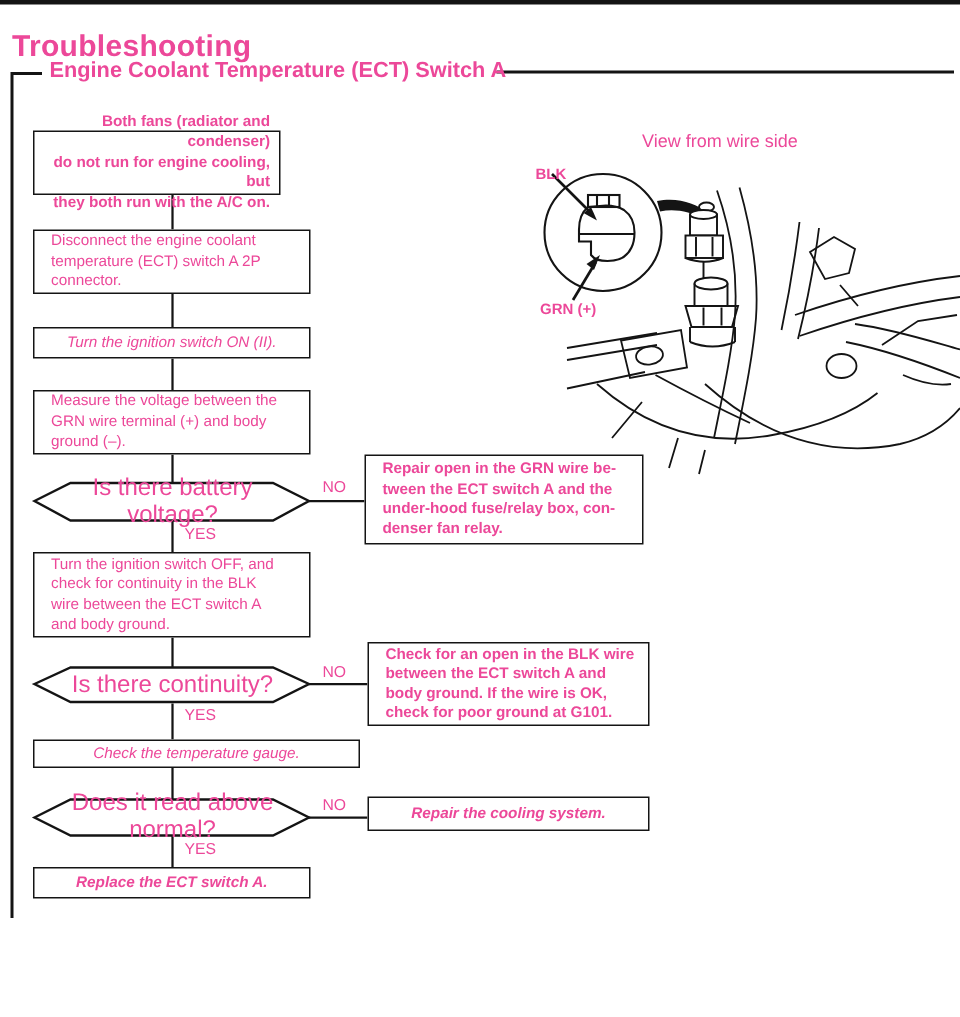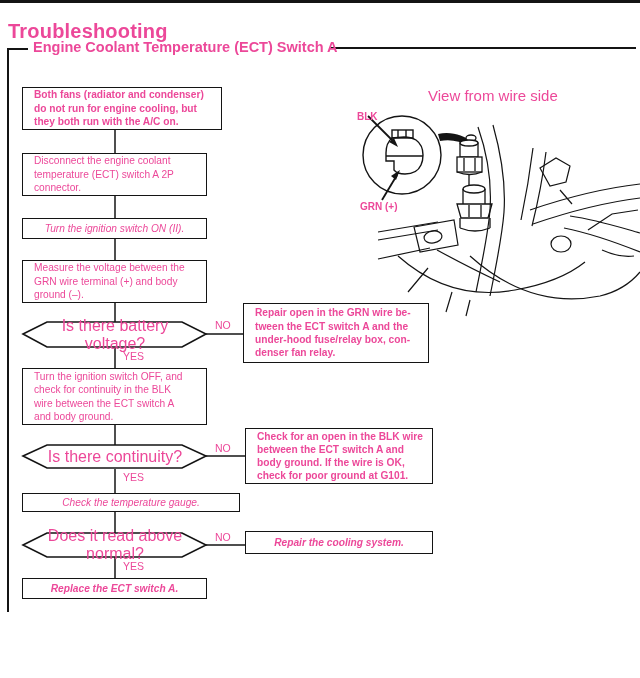--- a/index.html
+++ b/index.html
@@ -23,21 +23,21 @@
   .ml{white-space:pre-line;}
   .bold{font-weight:700;}
   .center{justify-content:center;text-align:center;font-style:italic;}
   .padL{padding:1px 6px 1px 11px;}
   .hex-label{
     position:absolute;z-index:2;display:flex;align-items:center;justify-content:center;
     text-align:center;font-size:16px;z-index:2;
   }
   .tag{position:absolute;font-size:10.5px;z-index:2;text-align:right;}
   .ill-label{position:absolute;font-size:10px;font-weight:700;z-index:2;}
-  .ill-caption{position:absolute;font-size:15px;z-index:2;}
+  .ill-caption{position:absolute;font-size:12px;z-index:2;}
 </style>
 </head>
 <body>
 
 <div class="page">
 
   <svg class="overlay" viewBox="0 0 640 678">
 
     <line x1="0" y1="1.5" x2="640" y2="1.5" stroke="#141414" stroke-width="3"></line>
 
@@ -132,21 +132,21 @@
       <ellipse cx="561" cy="244" rx="10" ry="8"></ellipse>
       <path d="M 588,230 L 612,214 L 638,210"></path>
       <path d="M 560,190 L 572,204 M 602,250 Q 620,258 634,256"></path>
       <path d="M 470,256 Q 530,310 600,296 Q 625,290 640,272"></path>
     </g>
   </svg>
 
   <h1 class="title">Troubleshooting</h1>
   <div class="section-title">Engine Coolant Temperature (ECT) Switch A</div>
 
-  <div class="box ml bold padL" style="left:22px;top:87px;width:200px;height:43px;">Both fans (radiator and condenser)
+  <div class="box ml bold padL" style="left:22px;top:87px;width:165px;height:43px;text-align:right;">Both fans (radiator and condenser)
 do not run for engine cooling, but
 they both run with the A/C on.</div>
 
   <div class="box ml padL" style="left:22px;top:153px;width:185px;height:43px;">Disconnect the engine coolant
 temperature (ECT) switch A 2P
 connector.</div>
 
   <div class="box center" style="left:22px;top:218px;width:185px;height:21px;">Turn the ignition switch ON (II).</div>
 
   <div class="box ml padL" style="left:22px;top:260px;width:185px;height:43px;">Measure the voltage between the

